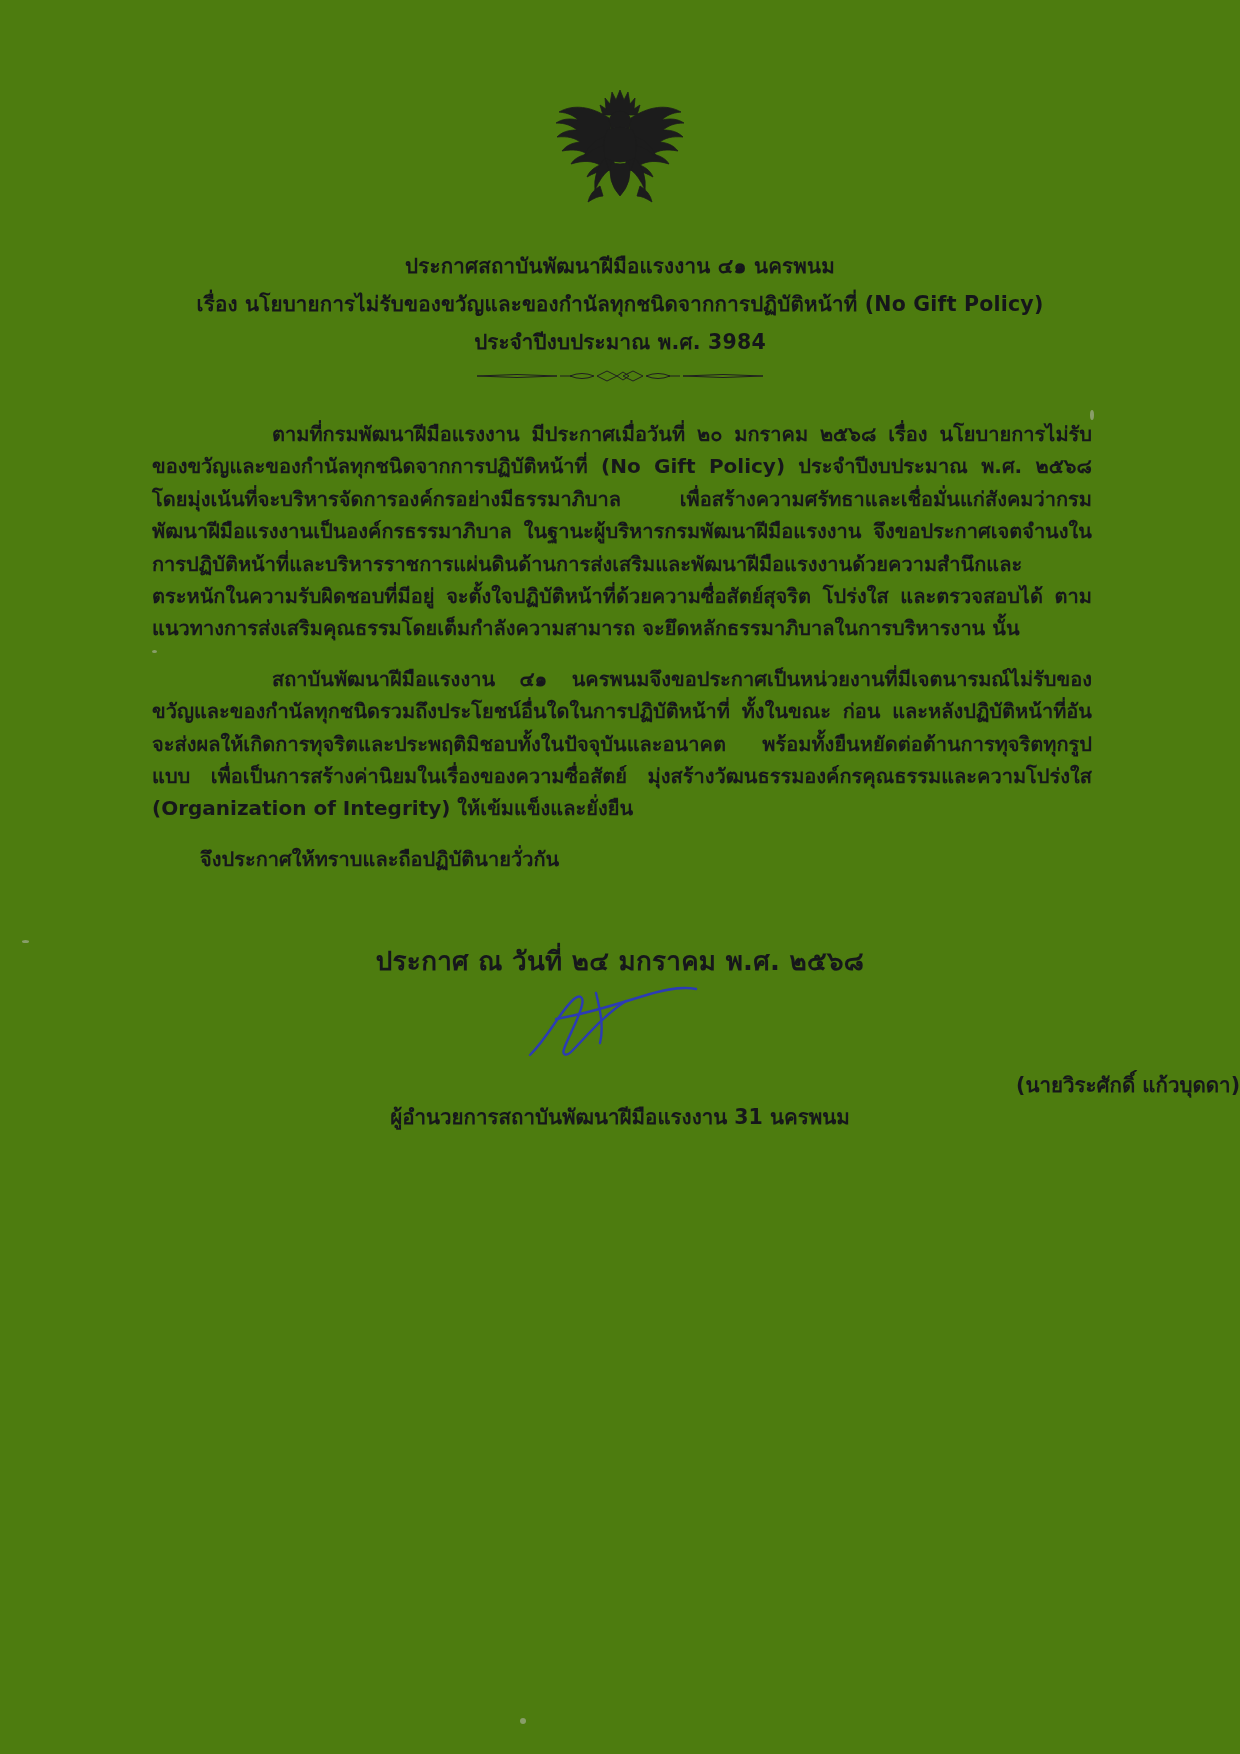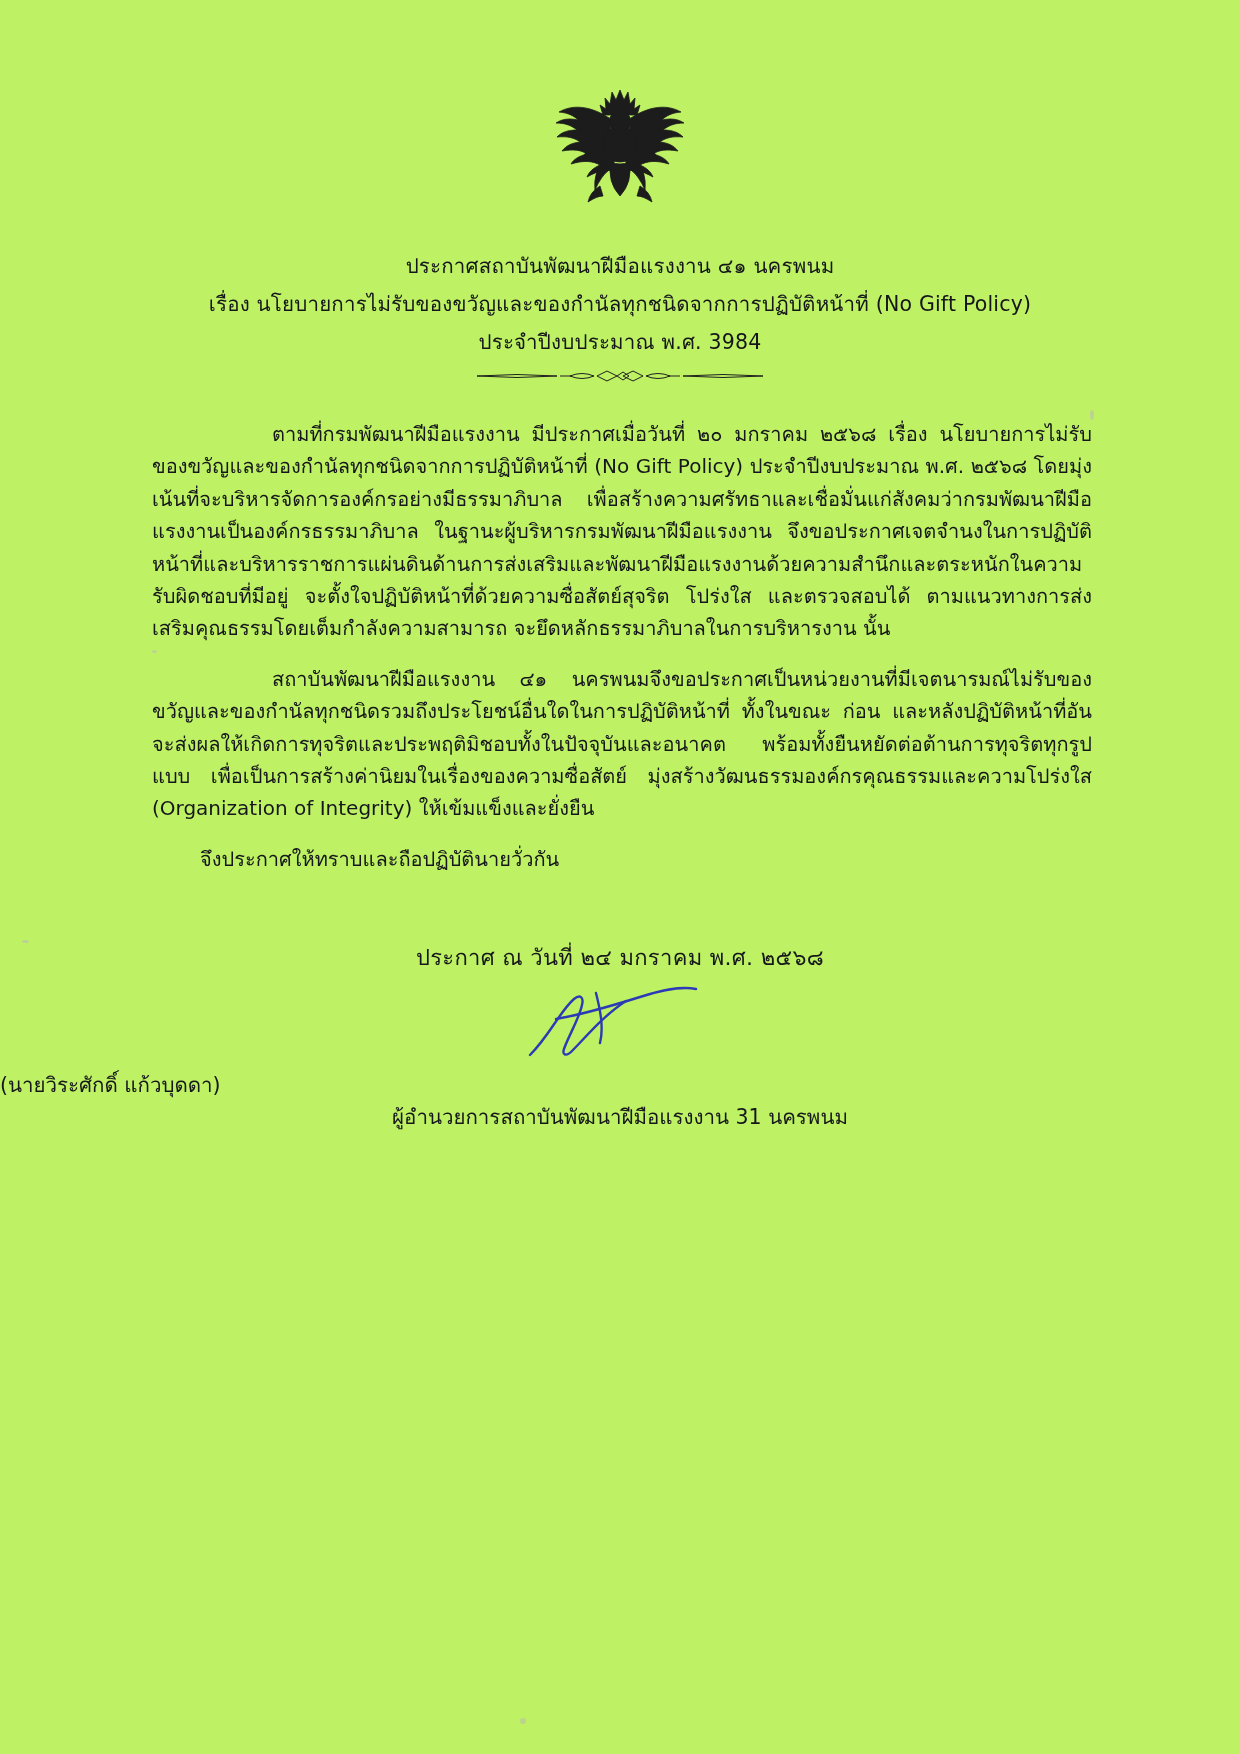--- a/index.html
+++ b/index.html
@@ -12,21 +12,22 @@
     height: 1754px;
     position: relative;
     font-family: "DejaVu Sans", "Liberation Sans", sans-serif;
     color: #1a1a1a;
     overflow: hidden;
   }
 
   .page {
     position: absolute;
     inset: 0;
-    background: #bef264;
+    background: #4d7c0f;
+    font-weight: bold;
   }
 
   
   .emblem-wrap {
     position: absolute;
     top: 78px;
     left: 0;
     right: 0;
     display: flex;
     justify-content: center;
@@ -85,21 +86,21 @@
     margin-top: 10px;
   }
 
   
   .date-line {
     position: absolute;
     top: 940px;
     left: 0;
     right: 0;
     text-align: center;
-    font-size: 22px;
+    font-size: 26px;
     color: #16171b;
     letter-spacing: .3px;
   }
 
   
   .signature-wrap {
     position: absolute;
     top: 975px;
     left: 0;
     right: 0;
@@ -108,21 +109,21 @@
   }
   .signature {
     width: 240px;
     height: 95px;
   }
   .sig-name {
     position: absolute;
     top: 1068px;
     left: 0;
     right: 0;
-    text-align: left;
+    text-align: right;
     font-size: 20.5px;
     color: #16171b;
   }
   .sig-title {
     position: absolute;
     top: 1100px;
     left: 0;
     right: 0;
     text-align: center;
     font-size: 20.5px;

